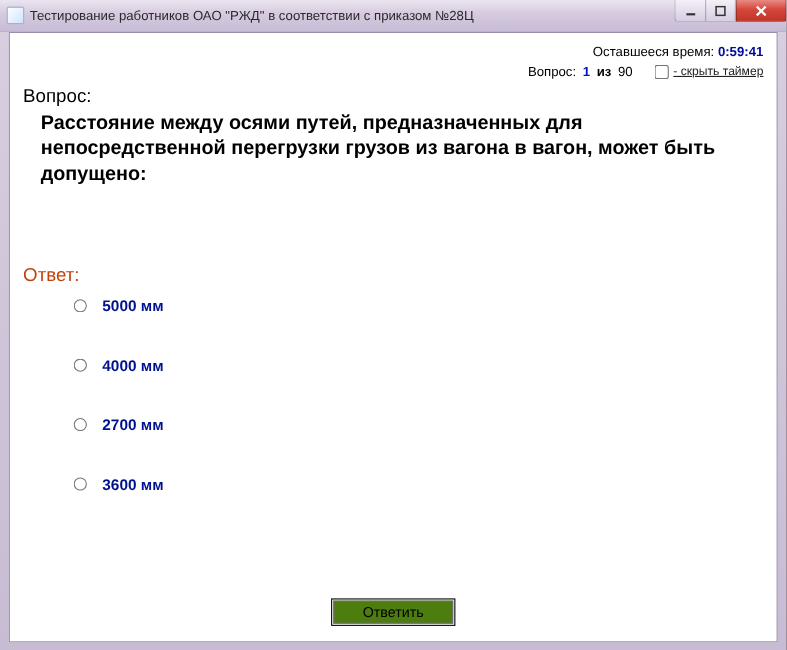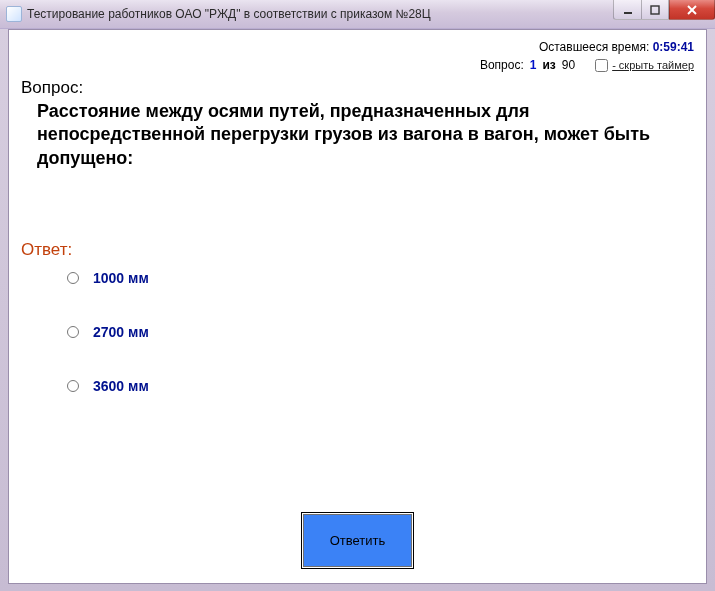--- a/index.html
+++ b/index.html
@@ -164,22 +164,22 @@
   .submit-row {
     position: absolute;
     left: 0; right: 0;
     bottom: 16px;
     display:flex;
     justify-content:center;
   }
   .submit-btn {
     font-family: Tahoma, Arial, sans-serif;
     font-size: 13px;
-    padding: 18px 26px;
-    background: #3b82f6;
+    padding: 2px 26px;
+    background: #4d7c0f;
     border: 1px solid #707070;
     outline: 1px solid #000;
     outline-offset: 1px;
     cursor: pointer;
   }
 </style>
 </head>
 <body>
 
 <div class="window">
@@ -226,21 +226,25 @@
     </div>
 
     <div class="question-label">Вопрос:</div>
     <div class="question-text">Расстояние между осями путей, предназначенных для непосредственной перегрузки грузов из вагона в вагон, может быть допущено:</div>
 
     <div class="answer-label">Ответ:</div>
 
     <div class="answers">
       <label class="answer-option">
         <input type="radio" name="ans" style="">
-        <span class="opt-text">1000 мм</span>
+        <span class="opt-text">5000 мм</span>
+      </label>
+      <label class="answer-option">
+        <input type="radio" name="ans" style="">
+        <span class="opt-text">4000 мм</span>
       </label>
       <label class="answer-option">
         <input type="radio" name="ans" style="">
         <span class="opt-text">2700 мм</span>
       </label>
       <label class="answer-option">
         <input type="radio" name="ans" style="">
         <span class="opt-text">3600 мм</span>
       </label>
     </div>

